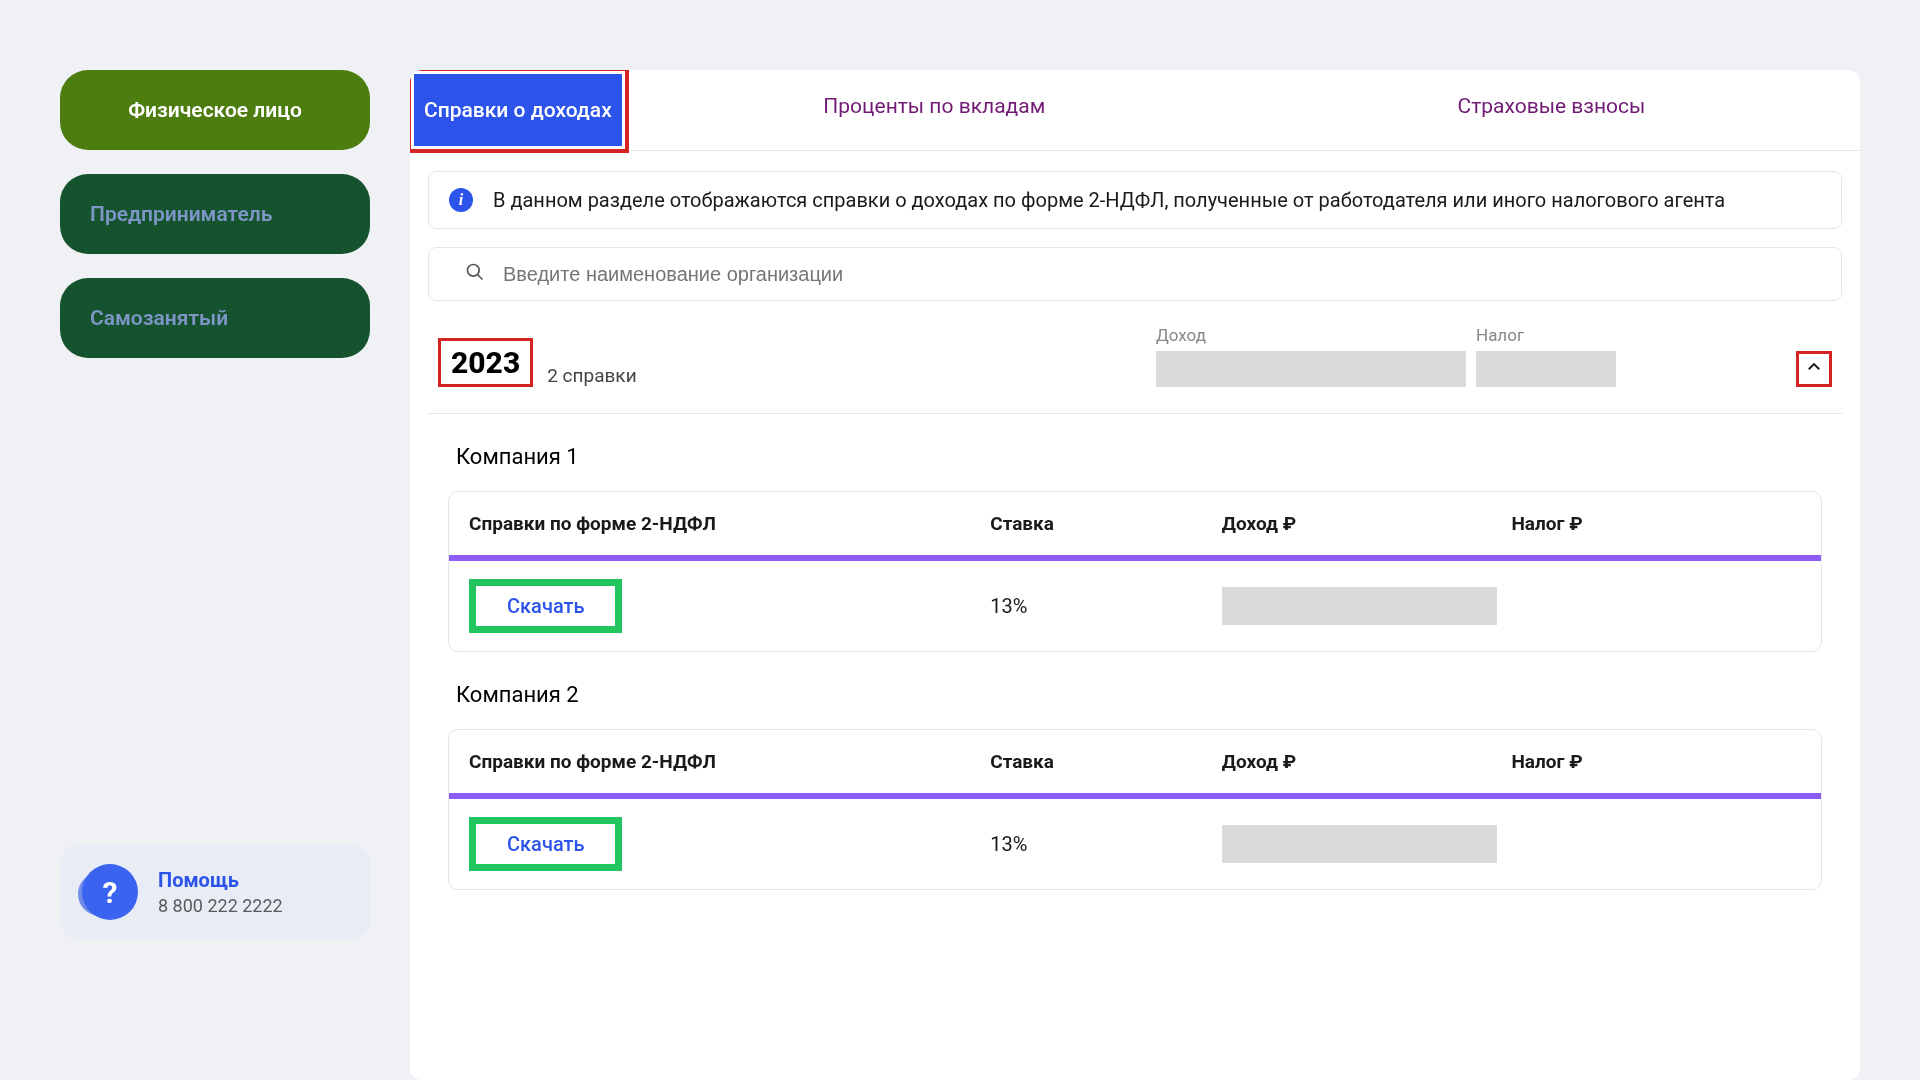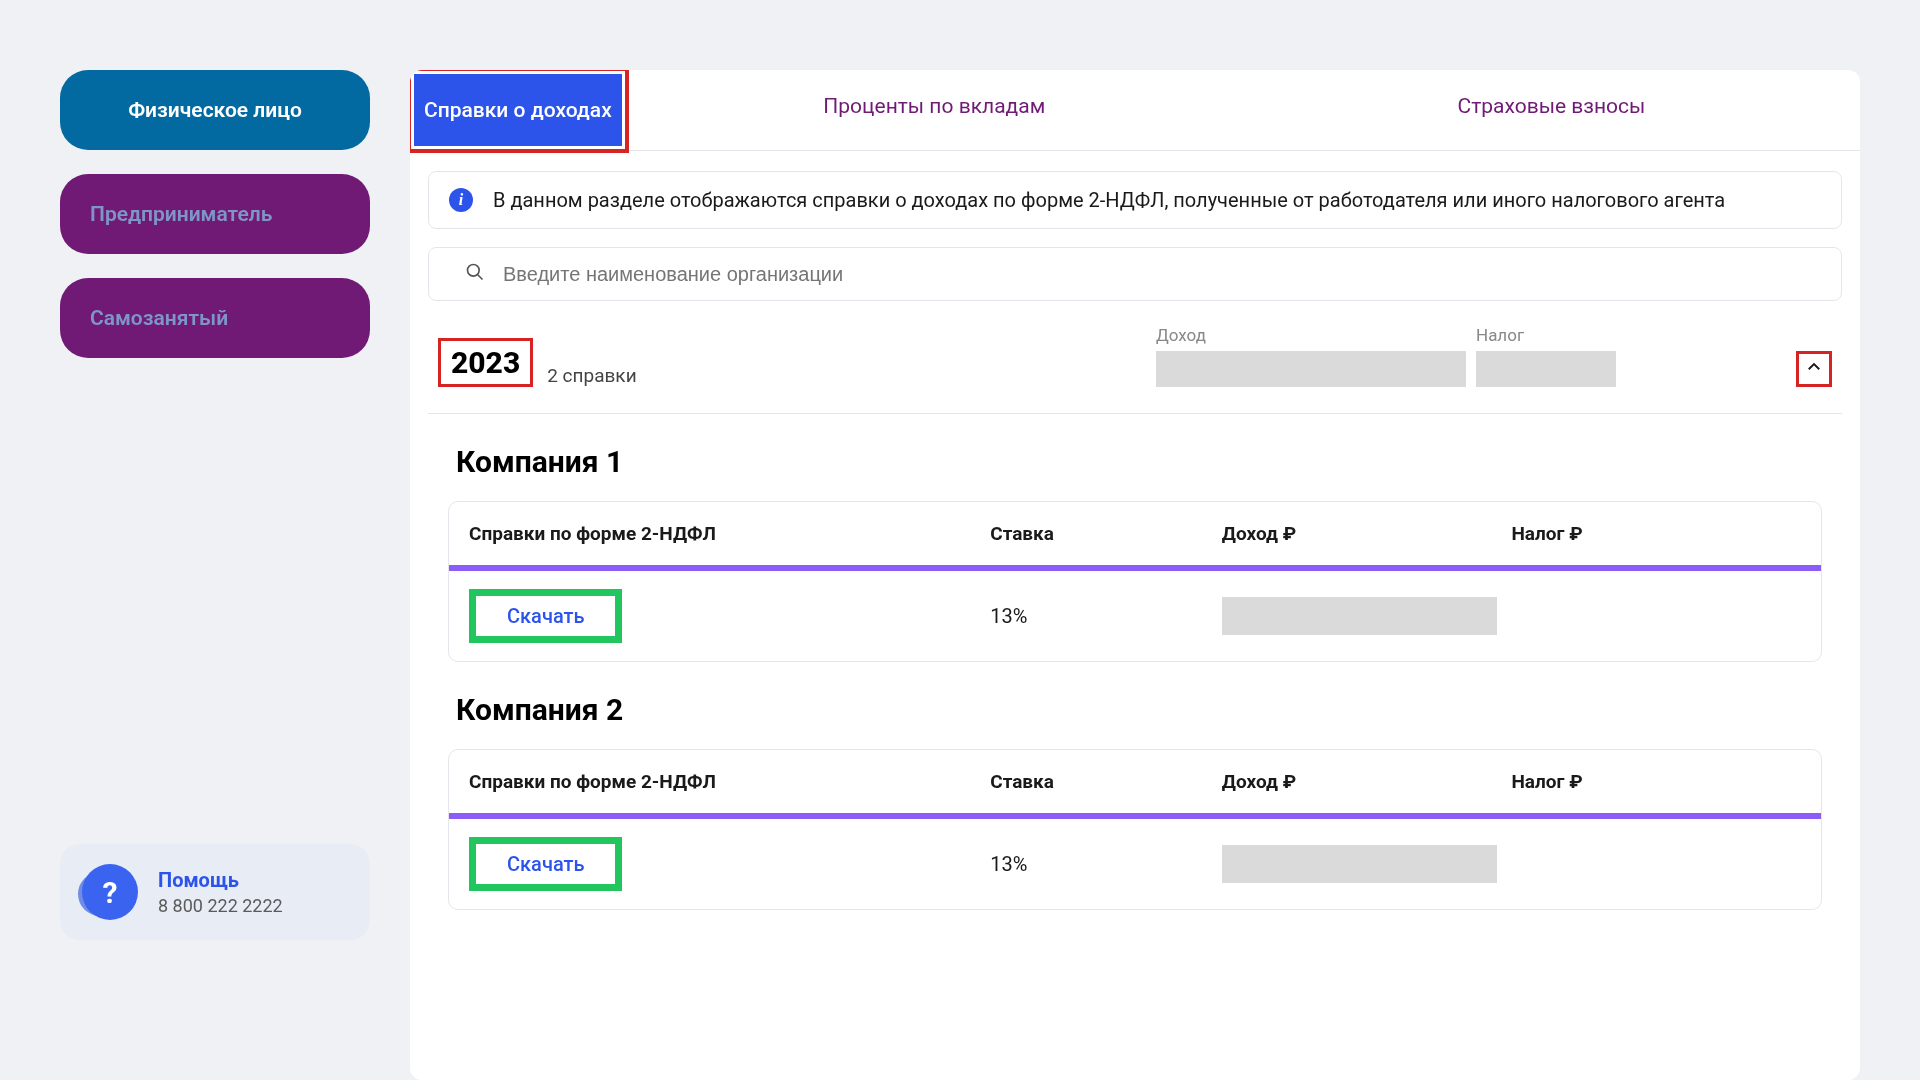--- a/index.html
+++ b/index.html
@@ -17,30 +17,30 @@
   height: 100%;
 }
 .sidebar {
   width: 310px;
   display: flex;
   flex-direction: column;
   gap: 24px;
   flex-shrink: 0;
 }
 .sidebar-item {
-  background: #701a75;
+  background: #14532d;
   color: #7d96c7;
   font-size: 21px;
   font-weight: 600;
   padding: 28px 30px;
   border-radius: 28px;
   cursor: pointer;
 }
 .sidebar-item.active {
-  background: #0369a1;
+  background: #4d7c0f;
   color: #fff;
   text-align: center;
 }
 .help-card {
   margin-top: auto;
   margin-bottom: 140px;
   background: #e8ecf5;
   border-radius: 20px;
   padding: 20px 22px;
   display: flex;
@@ -186,21 +186,21 @@
 .chevron-box {
   width: 36px; height: 36px;
   border: 3px solid #d62323;
   display: flex;
   align-items: center;
   justify-content: center;
 }
 .chevron-box svg { width: 18px; height: 18px; stroke:#1a1a1a; stroke-width:2.5; fill:none; }
 
 .company-block { margin: 30px 18px 0 18px; padding: 0 20px; }
-.company-name { font-size: 30px; font-weight: 700; margin-bottom: 22px; margin-left: 8px;}
+.company-name { font-size: 22px; font-weight: 400; margin-bottom: 22px; margin-left: 8px;}
 .table {
   border: 1px solid #e4e6ec;
   border-radius: 10px;
   overflow: hidden;
 }
 .thead, .trow {
   display: grid;
   grid-template-columns: 1.8fr 0.8fr 1fr 1fr;
   align-items: center;
 }

